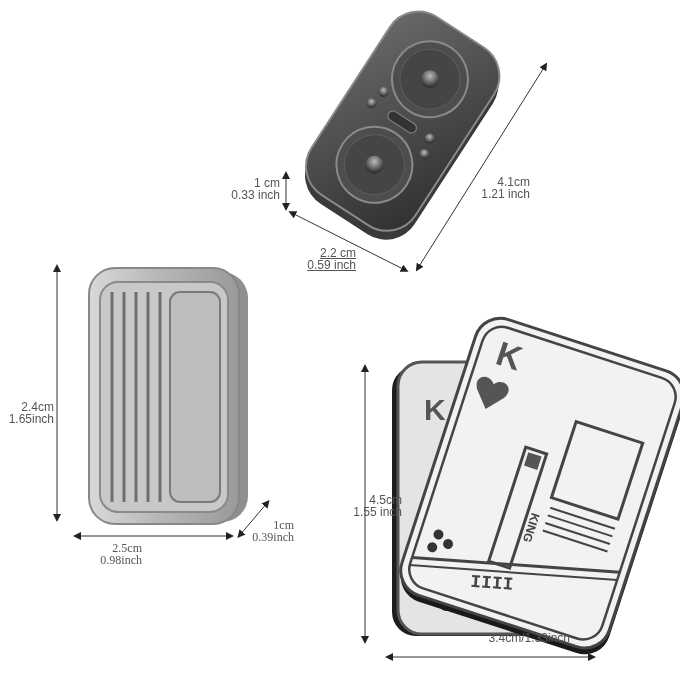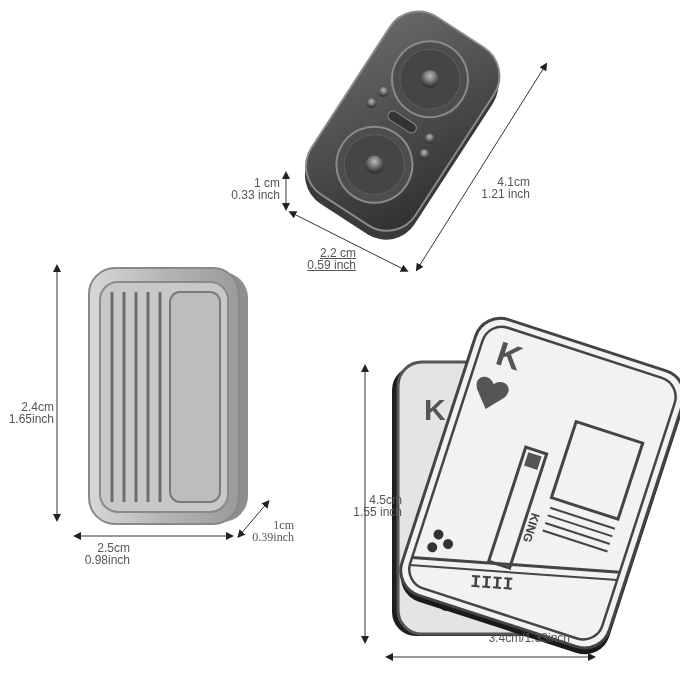--- a/index.html
+++ b/index.html
@@ -119,21 +119,21 @@
 </div>
 <div class="lbl" style="left:470px;top:176px;width:60px;">
   <div>4.1cm</div>
   <div>1.21 inch</div>
 </div>
 
 <div class="lbl" style="left:2px;top:401px;width:52px;">
   <div>2.4cm</div>
   <div>1.65inch</div>
 </div>
-<div class="lbl" style="left:70px;top:542px;width:60px;">
+<div class="lbl" style="left:82px;top:542px;width:60px;font-family:Liberation Serif, serif;">
   <div>2.5cm</div>
   <div>0.98inch</div>
 </div>
 <div class="lbl" style="left:238px;top:519px;width:56px;font-family:Liberation Serif, serif;">
   <div>1cm</div>
   <div>0.39inch</div>
 </div>
 
 <div class="lbl" style="left:306px;top:494px;width:56px;margin-left:40px;">
   <div>4.5cm</div>

